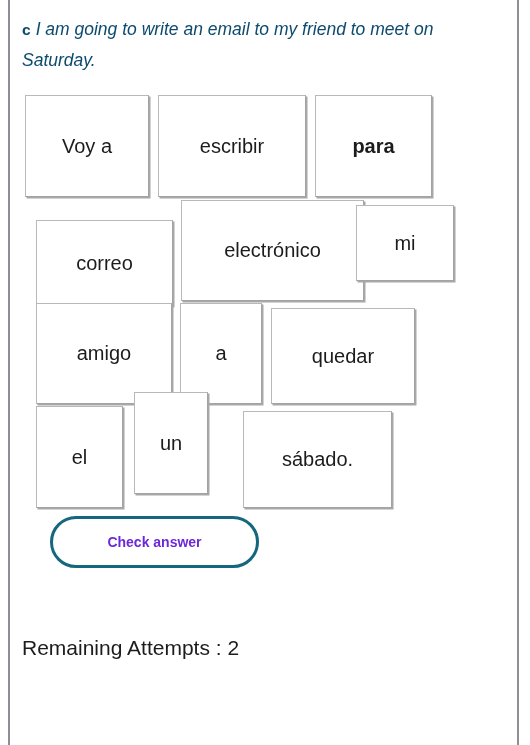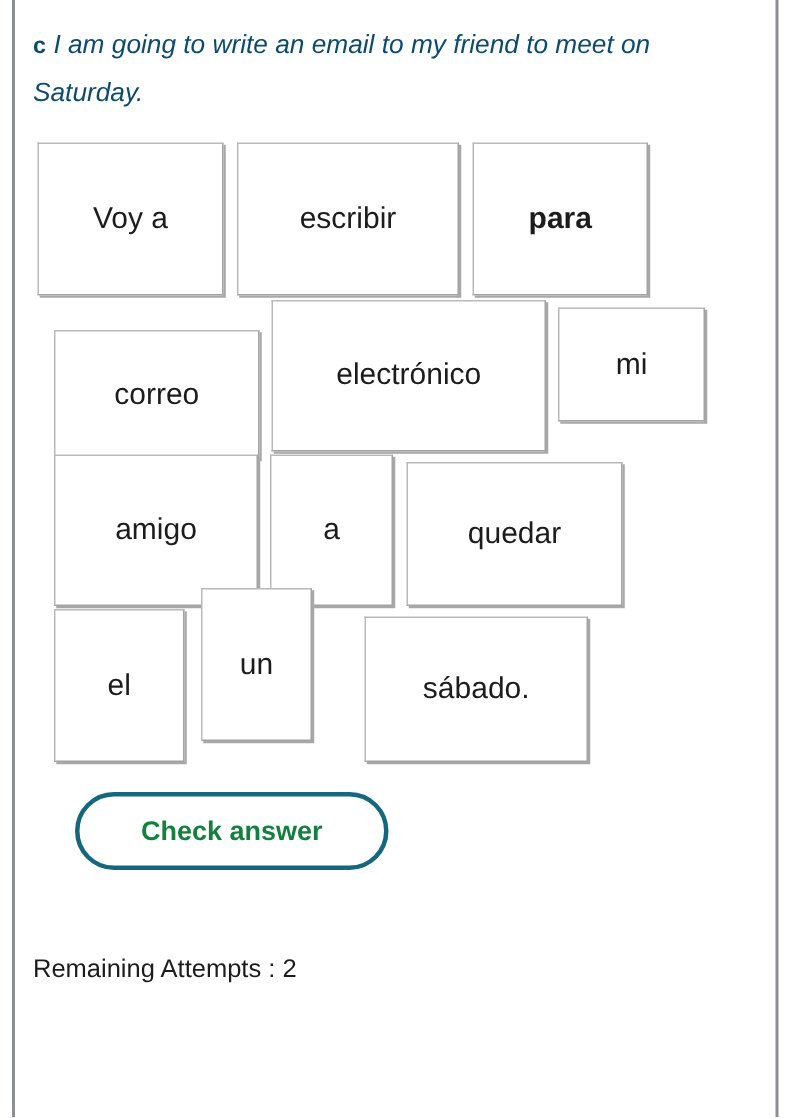--- a/index.html
+++ b/index.html
@@ -61,43 +61,43 @@
     font-size: 20px;
     color: #1c1c1c;
     cursor: pointer;
     user-select: none;
   }
 
   
   .check-btn {
     position: absolute;
     left: 50px;
-    top: 528px;
+    top: 516px;
     width: 209px;
     height: 52px;
     box-sizing: border-box;
     background: #ffffff;
     border: 3px solid #15677e;
     border-radius: 26px;
-    color: #15803d;
-    font-size: 18px;
+    color: #6d28d9;
+    font-size: 14px;
     font-weight: bold;
     display: flex;
     align-items: center;
     justify-content: center;
     cursor: pointer;
     font-family: "Liberation Sans", sans-serif;
   }
 
   
   .attempts {
     position: absolute;
     left: 22px;
     top: 636px;
-    font-size: 17px;
+    font-size: 21px;
     color: #1c1c1c;
     white-space: pre;
   }
 </style>
 </head>
 <body>
 
 <div id="screen">
 
   <div class="frame-rule left"></div>
@@ -106,21 +106,21 @@
   <div class="prompt">
     <span class="q-letter">c</span><span>I am going to write an email to my friend to meet on Saturday.</span>
   </div>
 
   <div id="tiles-layer">
       <div class="tile" style="left: 25px; top: 95px; width: 124px; height: 102px;">Voy a</div>
       <div class="tile" style="left: 158px; top: 95px; width: 148px; height: 102px;">escribir</div>
       <div class="tile" style="left: 315px; top: 95px; width: 117px; height: 102px; font-weight: bold;">para</div>
       <div class="tile" style="left: 36px; top: 200px; width: 137px; height: 86px; margin-top: 20px;">correo</div>
       <div class="tile" style="left: 181px; top: 200px; width: 183px; height: 101px;">electrónico</div>
-      <div class="tile" style="left: 372px; top: 205px; width: 98px; height: 76px;">mi</div>
+      <div class="tile" style="left: 356px; top: 205px; width: 98px; height: 76px;">mi</div>
       <div class="tile" style="left: 36px; top: 303px; width: 136px; height: 101px;">amigo</div>
       <div class="tile" style="left: 180px; top: 303px; width: 82px; height: 101px;">a</div>
       <div class="tile" style="left: 271px; top: 308px; width: 144px; height: 96px;">quedar</div>
       <div class="tile" style="left: 36px; top: 406px; width: 87px; height: 102px;">el</div>
       <div class="tile" style="left: 134px; top: 392px; width: 74px; height: 102px;">un</div>
       <div class="tile" style="left: 243px; top: 411px; width: 149px; height: 97px;">sábado.</div>
     </div>
 
   <div class="check-btn">Check answer</div>
 

